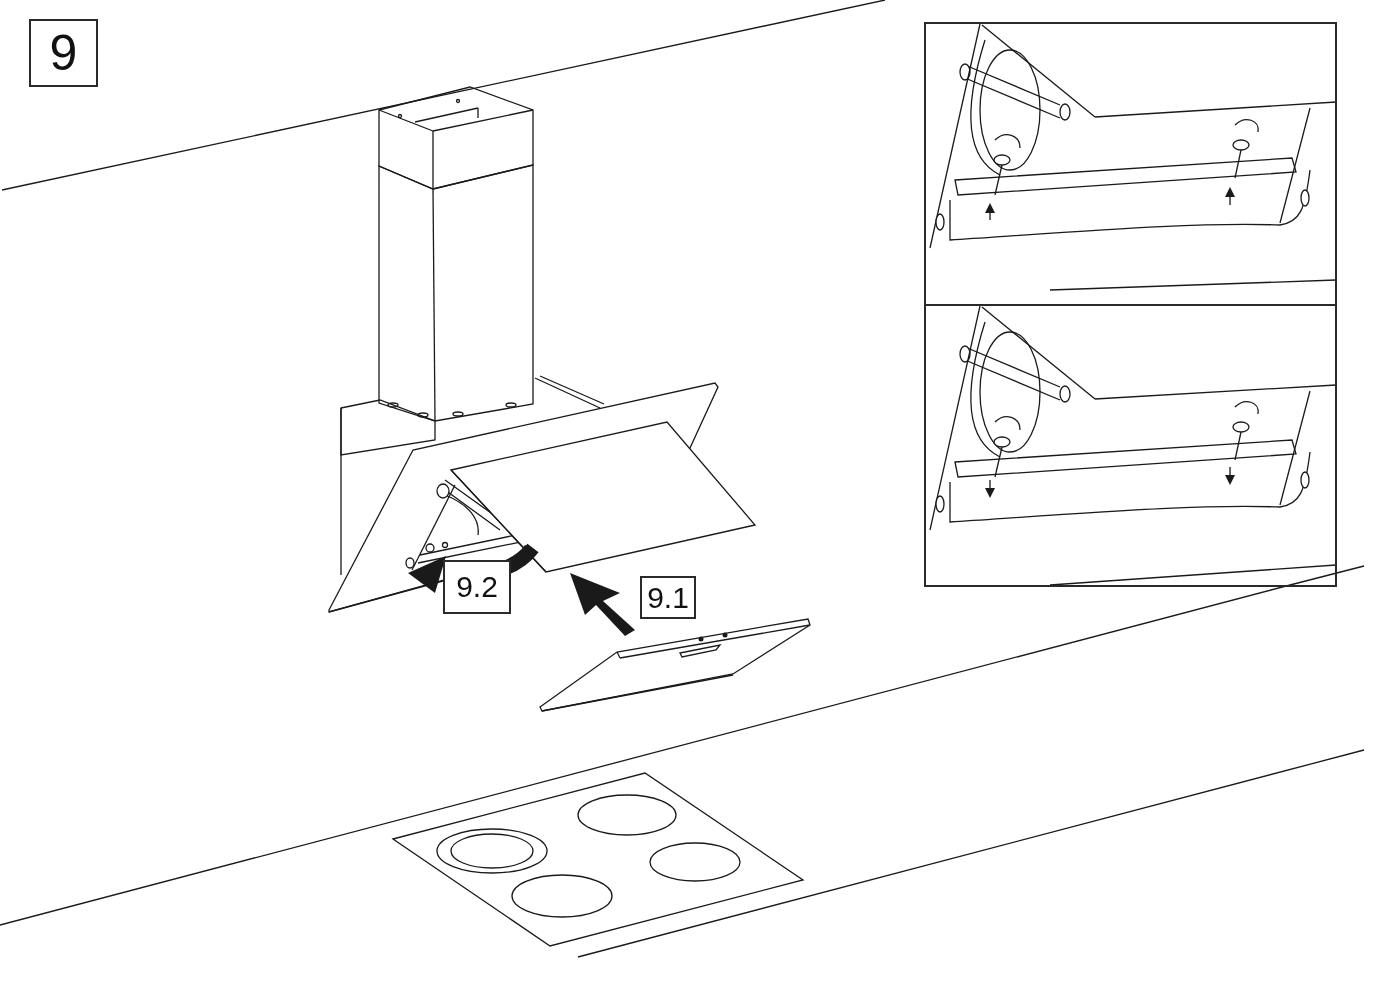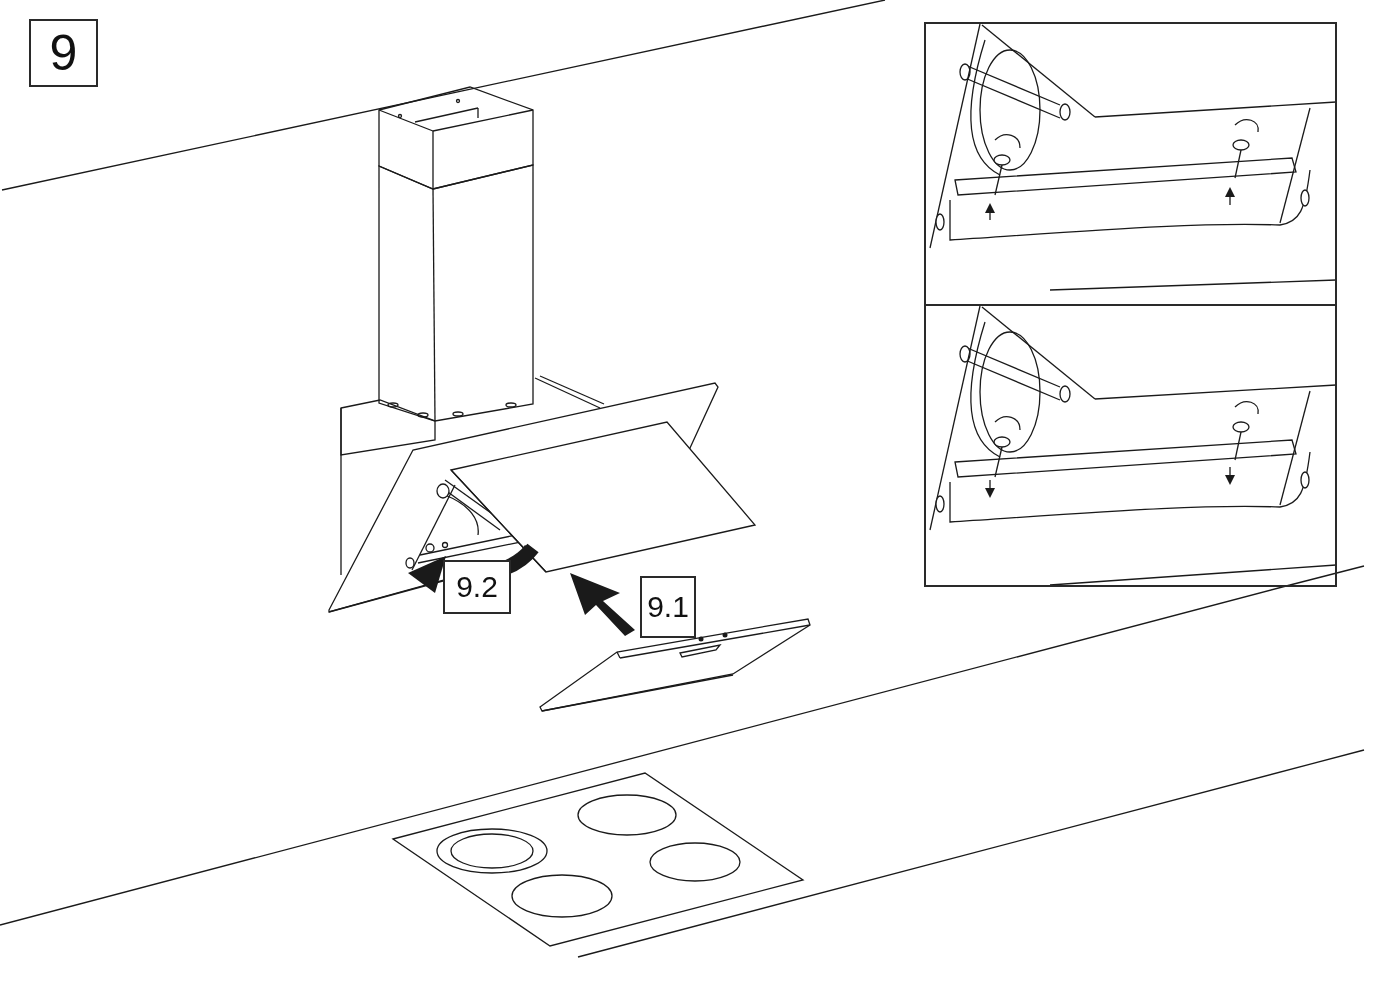--- a/index.html
+++ b/index.html
@@ -2,21 +2,21 @@
 <html><head>
   <meta charset="utf-8">
   <style>
     html, body { margin: 0; padding: 0; background: #ffffff; }
     body { width: 1374px; height: 1008px; position: relative; overflow: hidden; font-family: "Liberation Sans", sans-serif; }
     svg { position: absolute; left: 0; top: 0; }
     .ln { stroke: #1a1a1a; stroke-width: 1.3; fill: none; }
     .lnw { stroke: #1a1a1a; stroke-width: 1.3; fill: #ffffff; }
     .label-box { position: absolute; border: 2px solid #2a2a2a; background: #fff; display: flex; align-items: center; justify-content: center; color: #111; box-sizing: border-box; }
     .step-main { left: 29px; top: 19px; width: 69px; height: 68px; font-size: 50px; }
-    .step-91 { left: 640px; top: 576px; width: 56px; height: 62px; font-size: 30px; }
+    .step-91 { left: 640px; top: 576px; width: 56px; height: 43px; font-size: 30px; }
     .step-92 { left: 443px; top: 560px; width: 68px; height: 54px; font-size: 30px; }
     .inset { position: absolute; border: 2px solid #2a2a2a; box-sizing: border-box; background: transparent; }
     .inset-top { left: 924px; top: 22px; width: 413px; height: 284px; }
     .inset-bottom { left: 924px; top: 304px; width: 413px; height: 283px; }
   </style>
 </head>
 <body>
 
 <svg width="1374" height="1008" viewBox="0 0 1374 1008">
 

